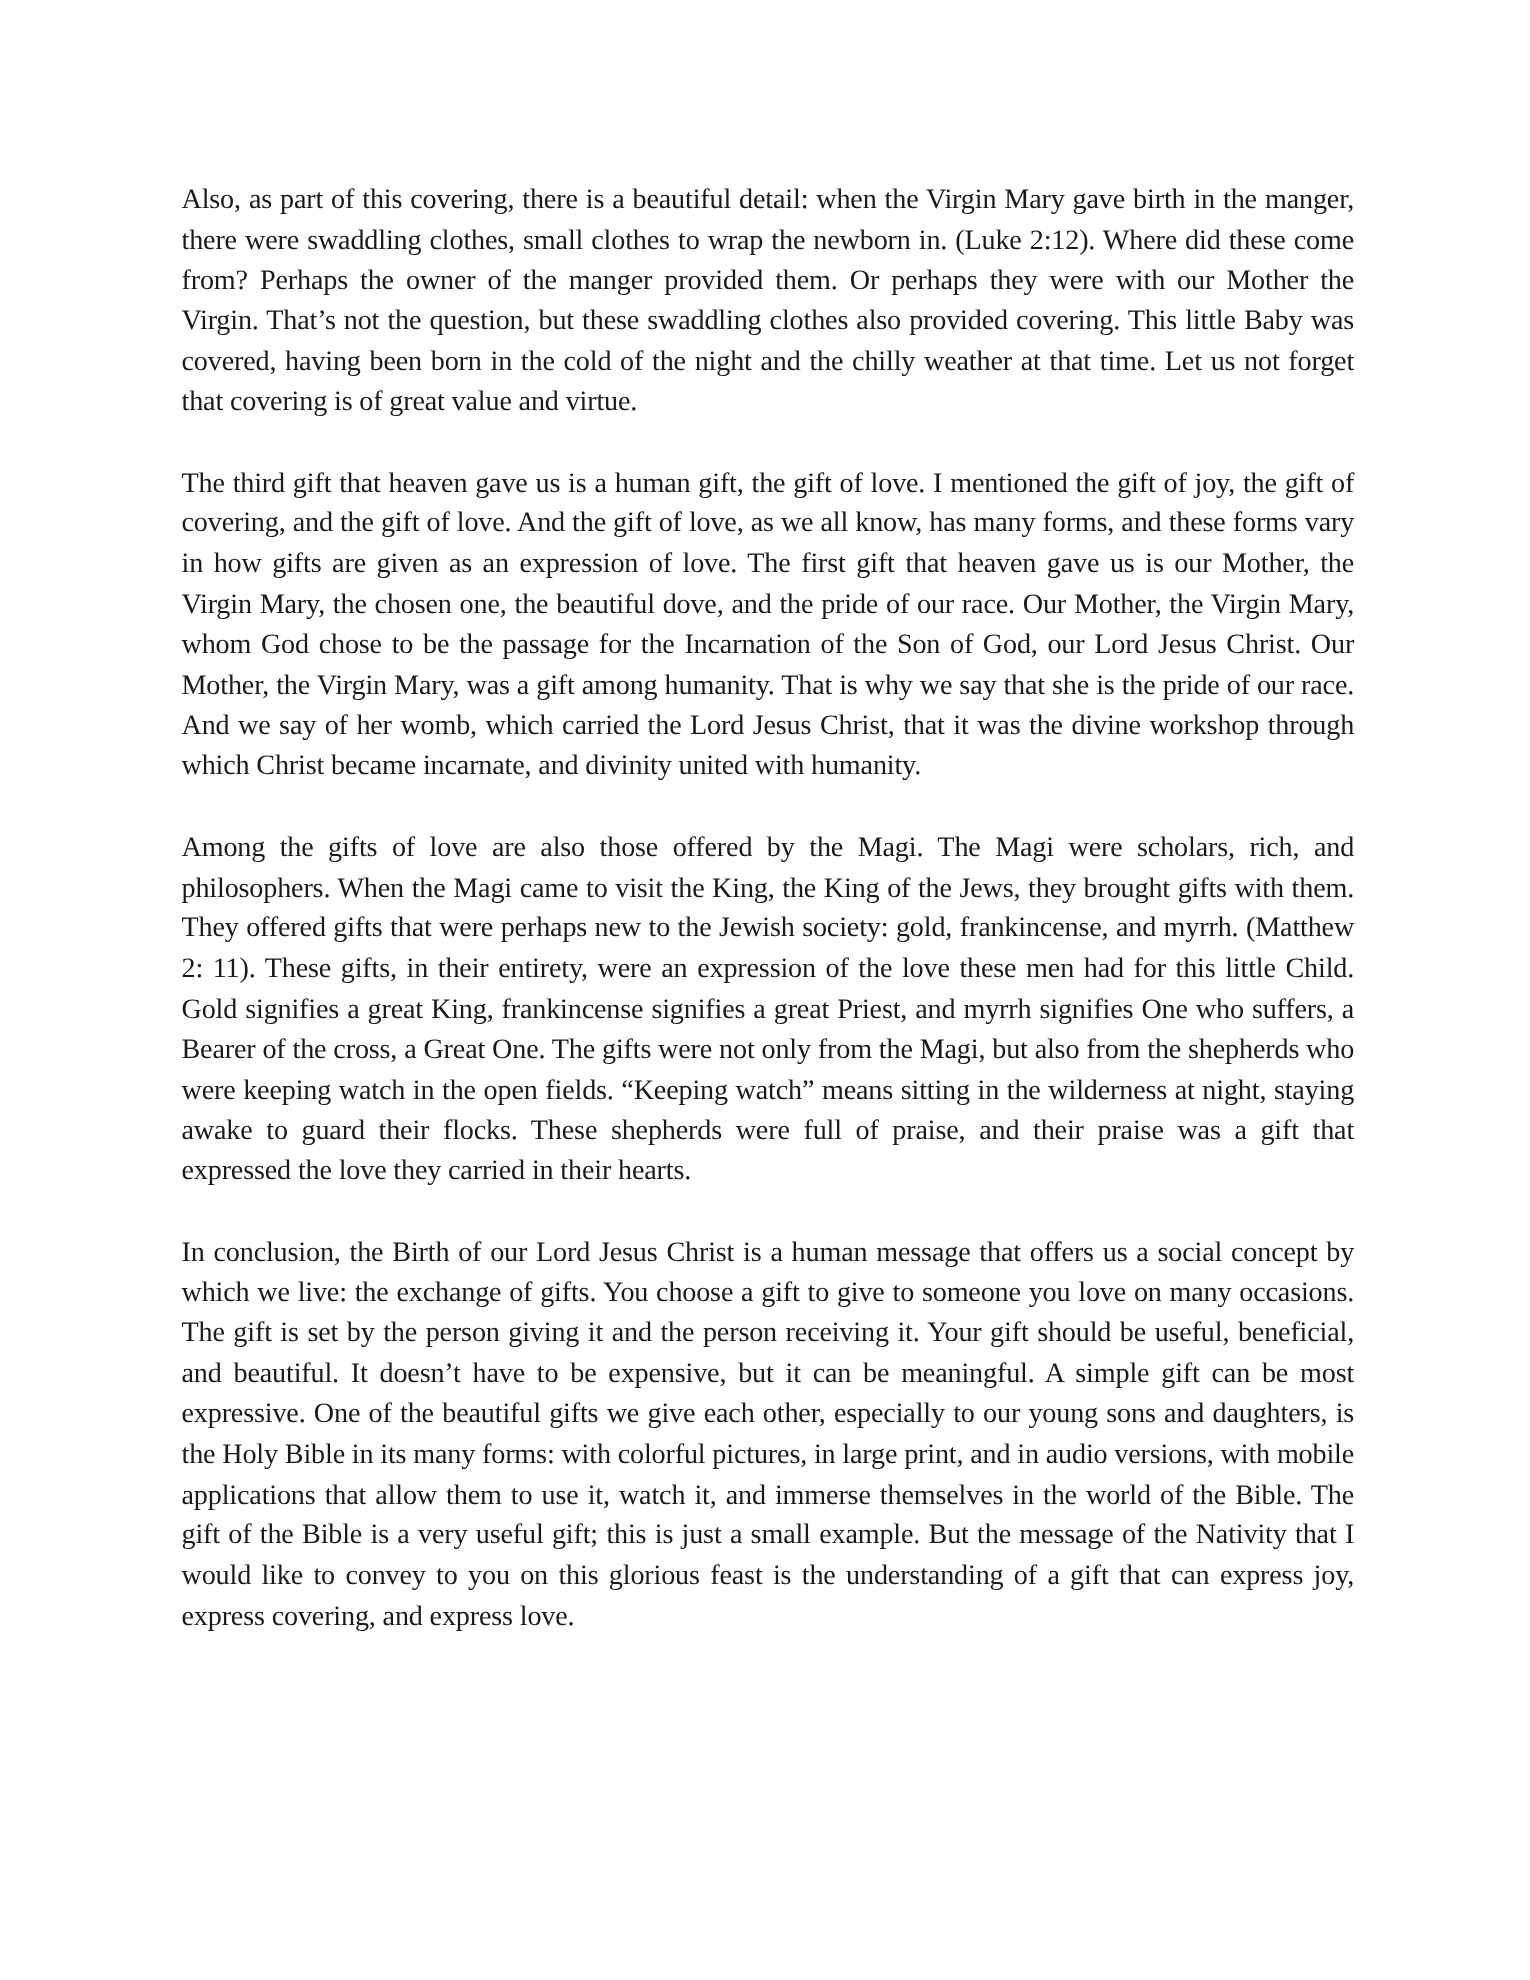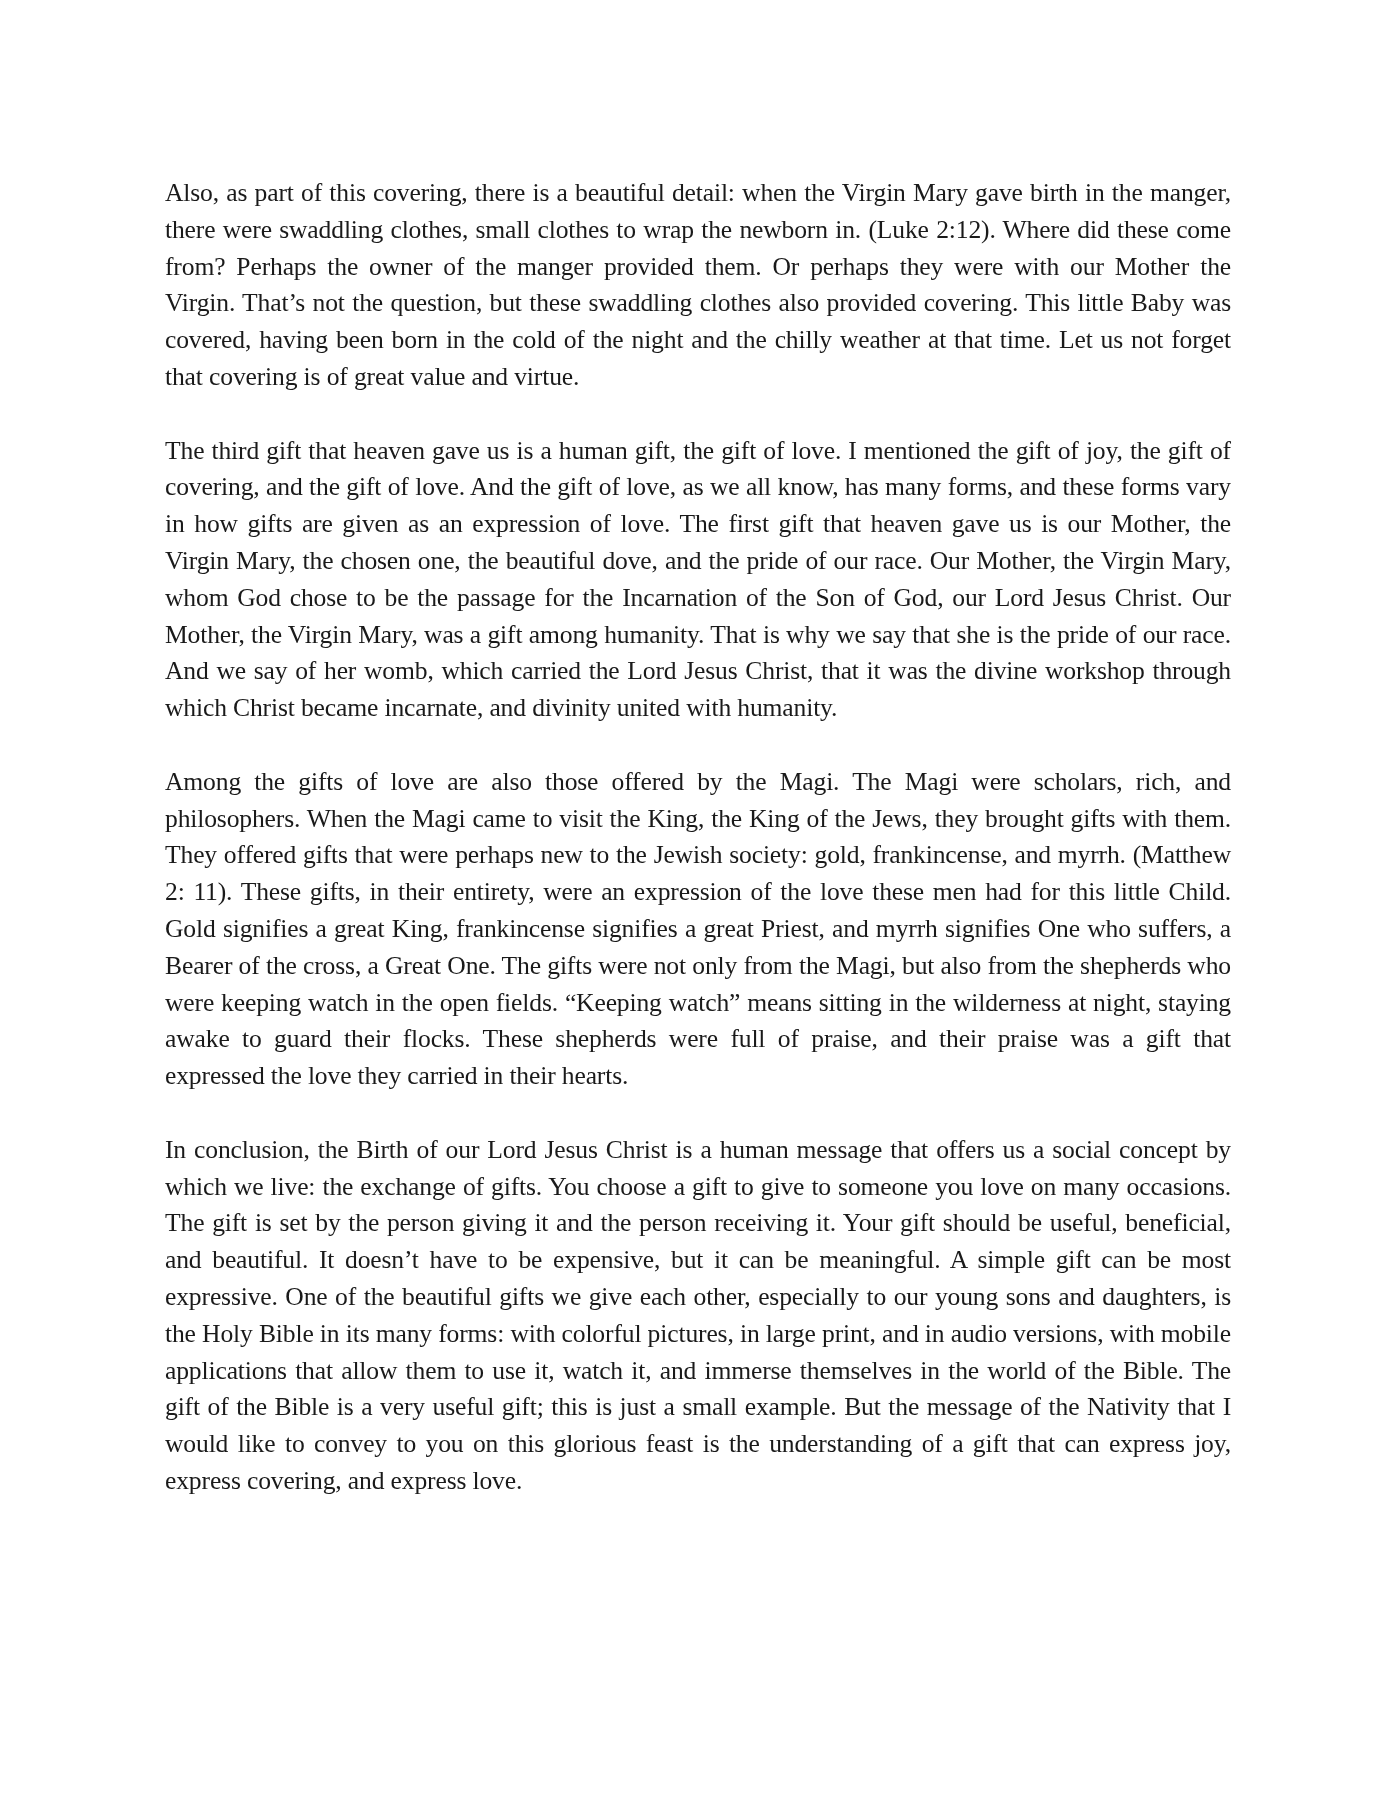--- a/index.html
+++ b/index.html
@@ -9,21 +9,21 @@
     }
     body {
       width: 1391px;
       height: 1800px;
       position: relative;
       overflow: hidden;
     }
     .page {
       position: absolute;
       left: 165px;
-      top: 175px;
+      top: 163px;
       width: 1066px;
       color: #1a1a1a;
       font-family: "Liberation Serif", "DejaVu Serif", serif;
       font-size: 25.6px;
       line-height: 36.8px;
     }
     .para {
       margin: 0 0 36.8px 0;
       text-align: justify;
       text-align-last: left;

